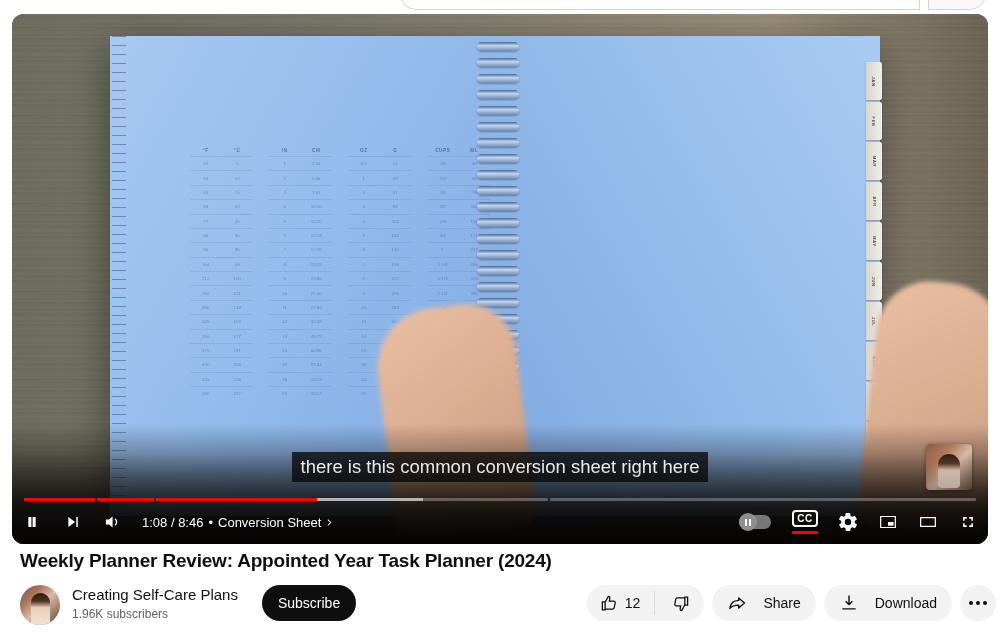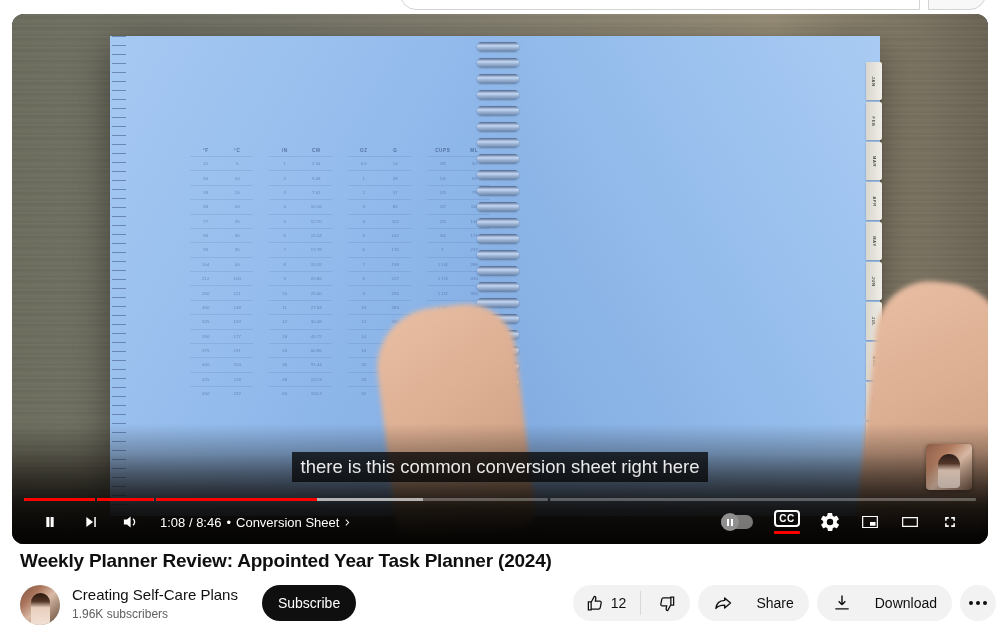--- a/index.html
+++ b/index.html
@@ -192,21 +192,21 @@
     background: rgba(255,255,255,0.52);
   }
   .chap .played {
     position: absolute; left: 0; top: 0; height: 100%;
     background: #ff0000;
   }
 
   .controls {
     position: absolute; left: 0; right: 0; bottom: 0; height: 44px;
     display: flex; align-items: center;
-    padding: 0 18px;
+    padding: 0 0;
   }
   .cbtn {
     width: 40px; height: 40px;
     display: flex; align-items: center; justify-content: center;
     cursor: pointer; position: relative;
   }
   .cbtn svg { fill: #fff; }
   .time {
     color: #fff; font-size: 13px; margin-left: 10px;
     display: flex; align-items: center; gap: 5px;
@@ -285,21 +285,21 @@
   }
   .actions { margin-left: auto; display: flex; align-items: center; gap: 8px; }
   .pill {
     height: 36px; border-radius: 18px; background: #f2f2f2;
     display: flex; align-items: center; cursor: pointer;
     color: #0f0f0f; font-size: 14px; font-weight: 500;
   }
   .pill-like { padding: 0 12px 0 13px; gap: 6px; }
   .pill-div { width: 1px; height: 24px; background: #d9d9d9; margin: 0 2px; }
   .pill-dislike { padding: 0 14px; }
-  .pill-wide { padding: 0 15px; gap: 23px; }
+  .pill-wide { padding: 0 15px; gap: 16px; }
   .pill-round { width: 36px; justify-content: center; }
   .pill svg { fill: #0f0f0f; }
   .dots { display: flex; gap: 3px; }
   .dots i { width: 4px; height: 4px; border-radius: 50%; background: #0f0f0f; display: block; }
 </style>
 </head>
 <body>
 
 <div class="masthead">
   <div class="search-box" placeholder=""></div>

